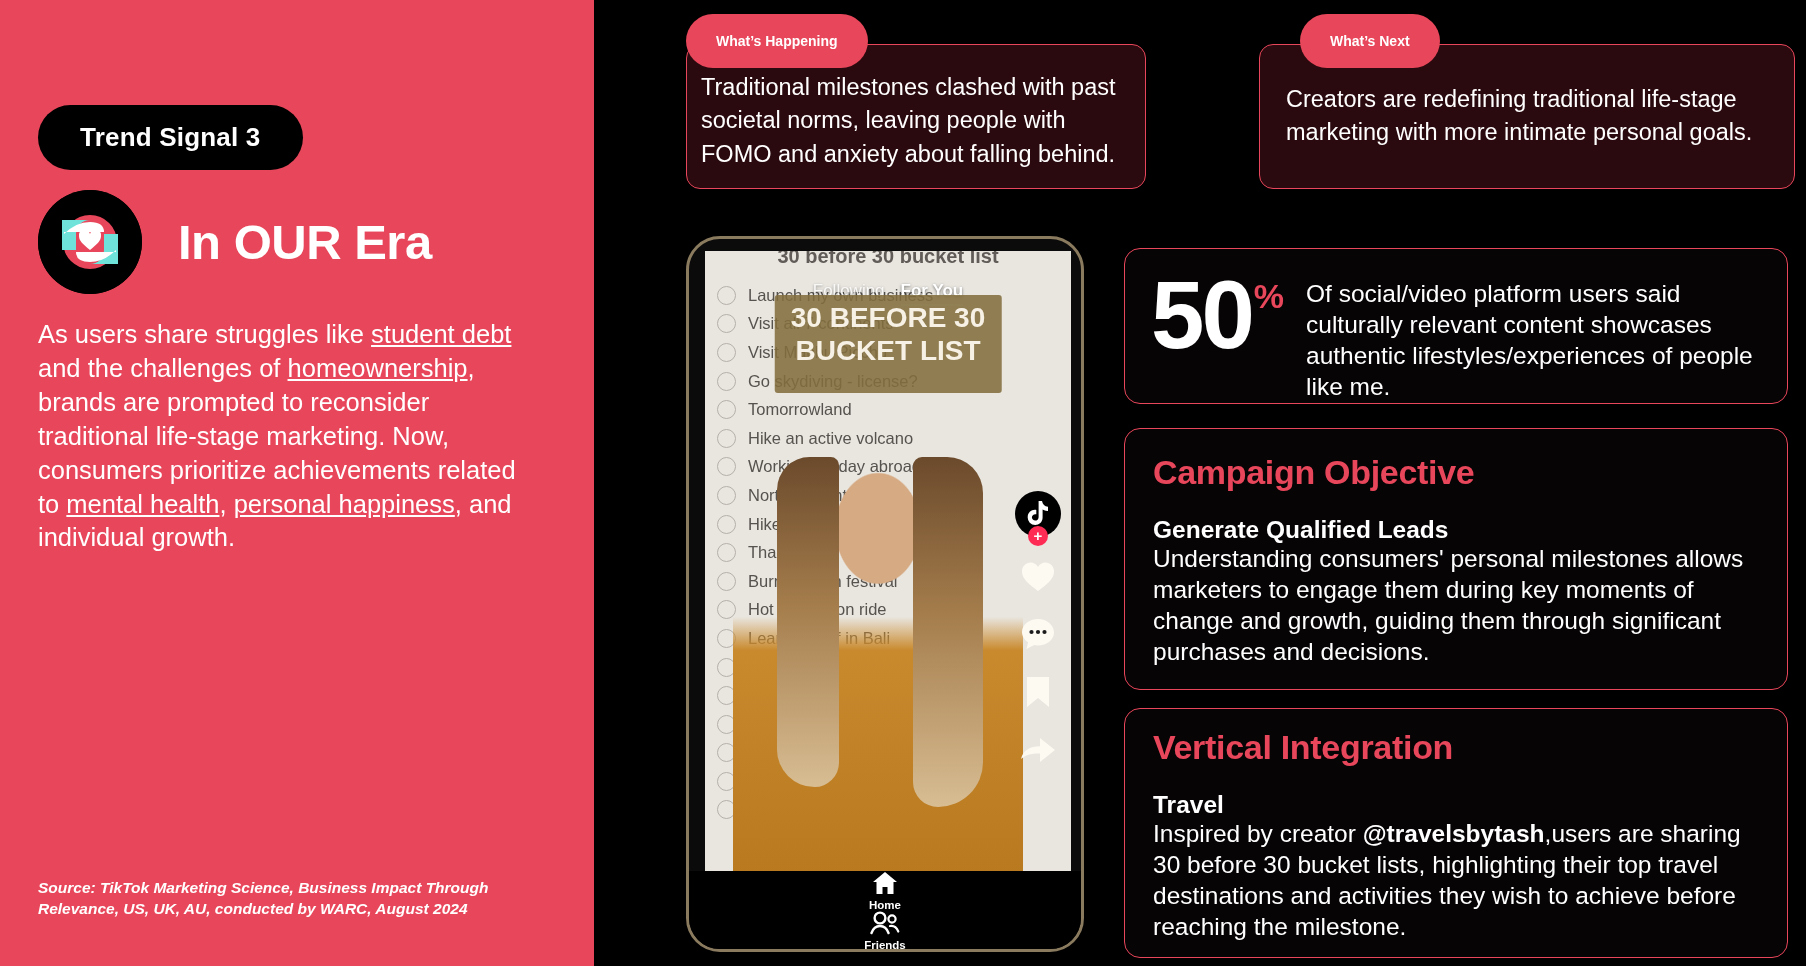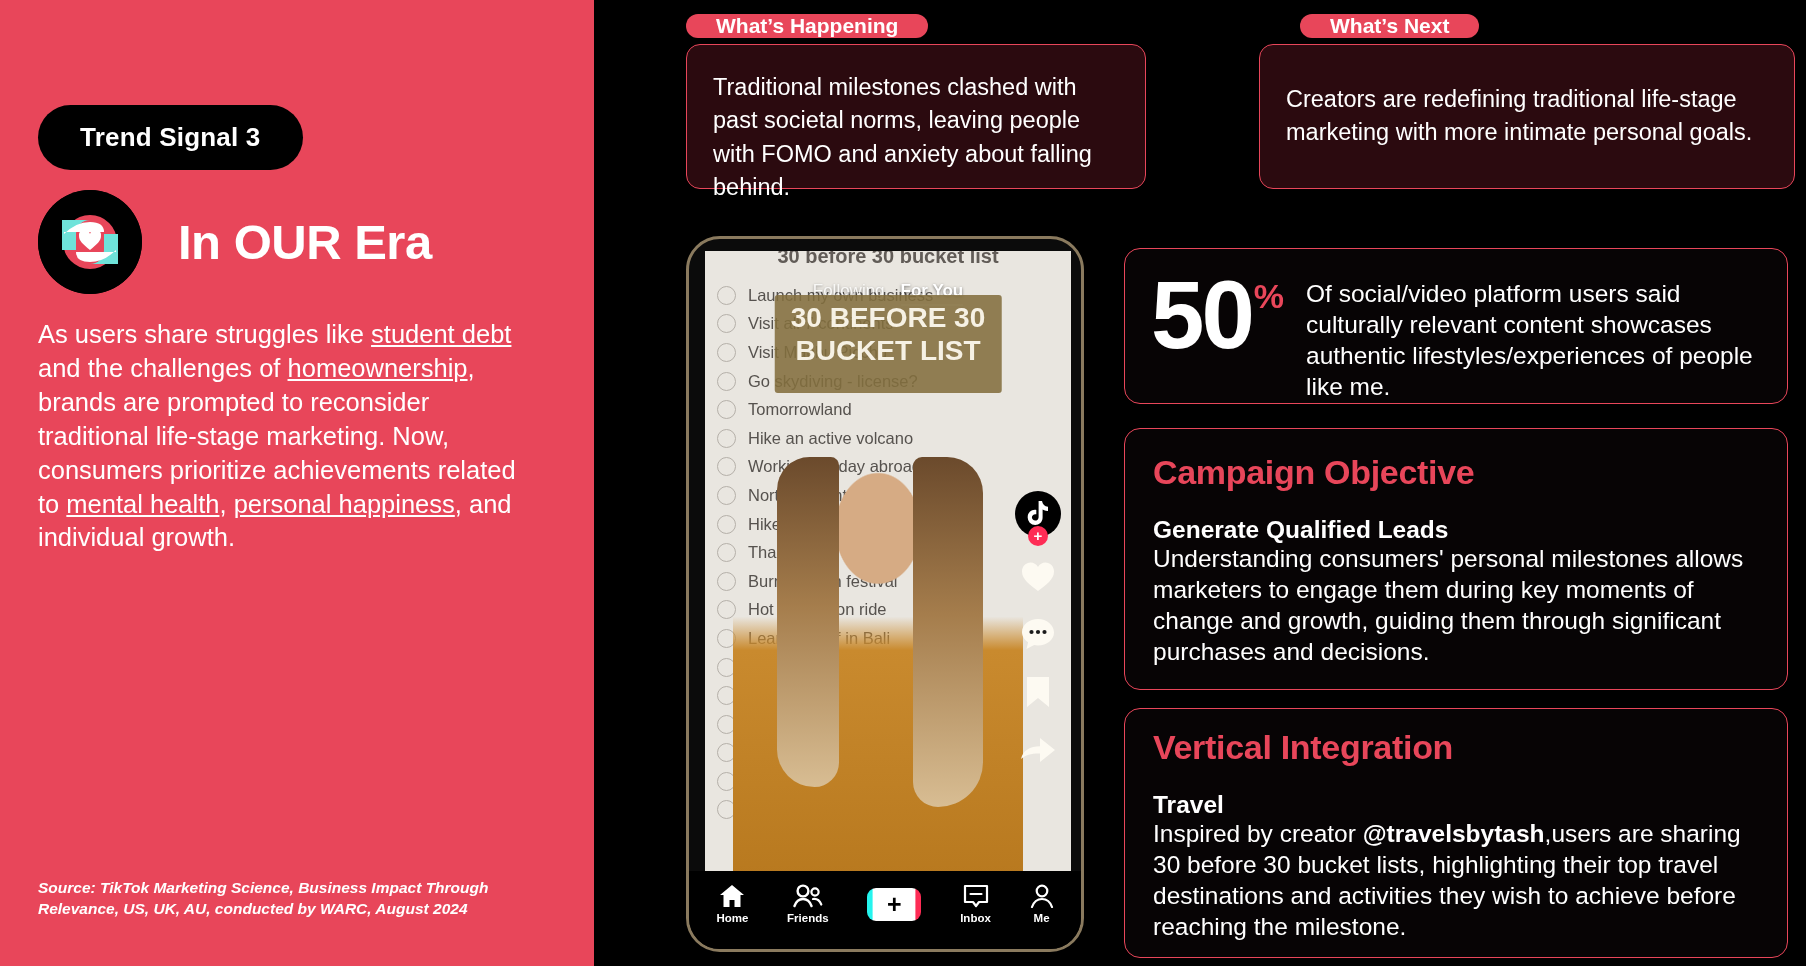--- a/index.html
+++ b/index.html
@@ -47,22 +47,22 @@
     position: absolute; left: 38px; top: 878px; width: 500px;
     color: #fff; font-size: 15.5px; font-style: italic;
     line-height: 1.35; font-weight: bold;
   }
 
   
   .tag-pill {
     position: absolute;
     background: #E8465A; color: #fff;
     border-radius: 30px;
-    padding: 0 30px;
-    font-size: 21px; font-weight: bold;
+    padding: 19px 30px;
+    font-size: 14px; font-weight: bold;
     z-index: 3; white-space: nowrap;
   }
   .info-card {
     position: absolute;
     background: #2B0A0F;
     border: 1.5px solid #E8465A;
     border-radius: 14px;
     color: #fff;
   }
   .info-card .body {
@@ -173,21 +173,21 @@
     transform: translateX(-50%);
     width: 20px; height: 20px; border-radius: 50%;
     background: #FE2C55; color: #fff; font-size: 15px;
     line-height: 19px; text-align: center; font-weight: bold;
   }
   .rail-icon { width: 38px; height: 38px; display:flex; align-items:center; justify-content:center; }
   .phone-nav {
     position: absolute; bottom: 0; left: 0; width: 100%;
     height: 78px; background: #000;
     display: flex; align-items: center; justify-content: space-around;
-    z-index: 7; padding: 0 8px 12px;
+    z-index: 7; padding: 0 8px 12px; flex-direction: column;
   }
   .nav-item {
     display: flex; flex-direction: column; align-items: center;
     gap: 4px; color: #fff; font-size: 11.5px; font-weight: bold;
   }
   .nav-create {
     width: 54px; height: 33px; border-radius: 9px;
     background:
       linear-gradient(90deg,#25F4EE 0 9%, #fff 12% 88%, #FE2C55 91% 100%);
     display: flex; align-items: center; justify-content: center;
@@ -219,21 +219,21 @@
     </div>
 
     <div class="left-body">
       <span>As users share struggles like </span><u>student debt</u><span> and the challenges of </span><u>homeownership</u><span>, brands are prompted to reconsider traditional life-stage marketing. Now, consumers prioritize achievements related to </span><u>mental health</u><span>, </span><u>personal happiness</u><span>, and individual growth.</span>
     </div>
 
     <div class="source-note">Source: TikTok Marketing Science, Business Impact Through Relevance, US, UK, AU, conducted by WARC, August 2024</div>
   </div>
 
   <div class="tag-pill" style="left:686px; top:14px;">What’s Happening</div>
-  <div class="info-card" style="left:686px; top:44px; width:460px; height:145px; padding:26px 24px 0 26px;">
+  <div class="info-card" style="left:686px; top:44px; width:460px; height:145px; padding:26px 24px 0 14px;">
     <div class="body">Traditional milestones clashed with past societal norms, leaving people with FOMO and anxiety about falling behind.</div>
   </div>
 
   <div class="tag-pill" style="left:1300px; top:14px;">What’s Next</div>
   <div class="info-card" style="left:1232px; top:44px; width:536px; height:145px; padding:38px 24px 0 26px;margin-left:27px;">
     <div class="body">Creators are redefining traditional life-stage marketing with more intimate personal goals.</div>
   </div>
 
   <div class="dark-card" style="left:1124px; top:248px; width:664px; height:156px;">
     <div class="stat-row">

